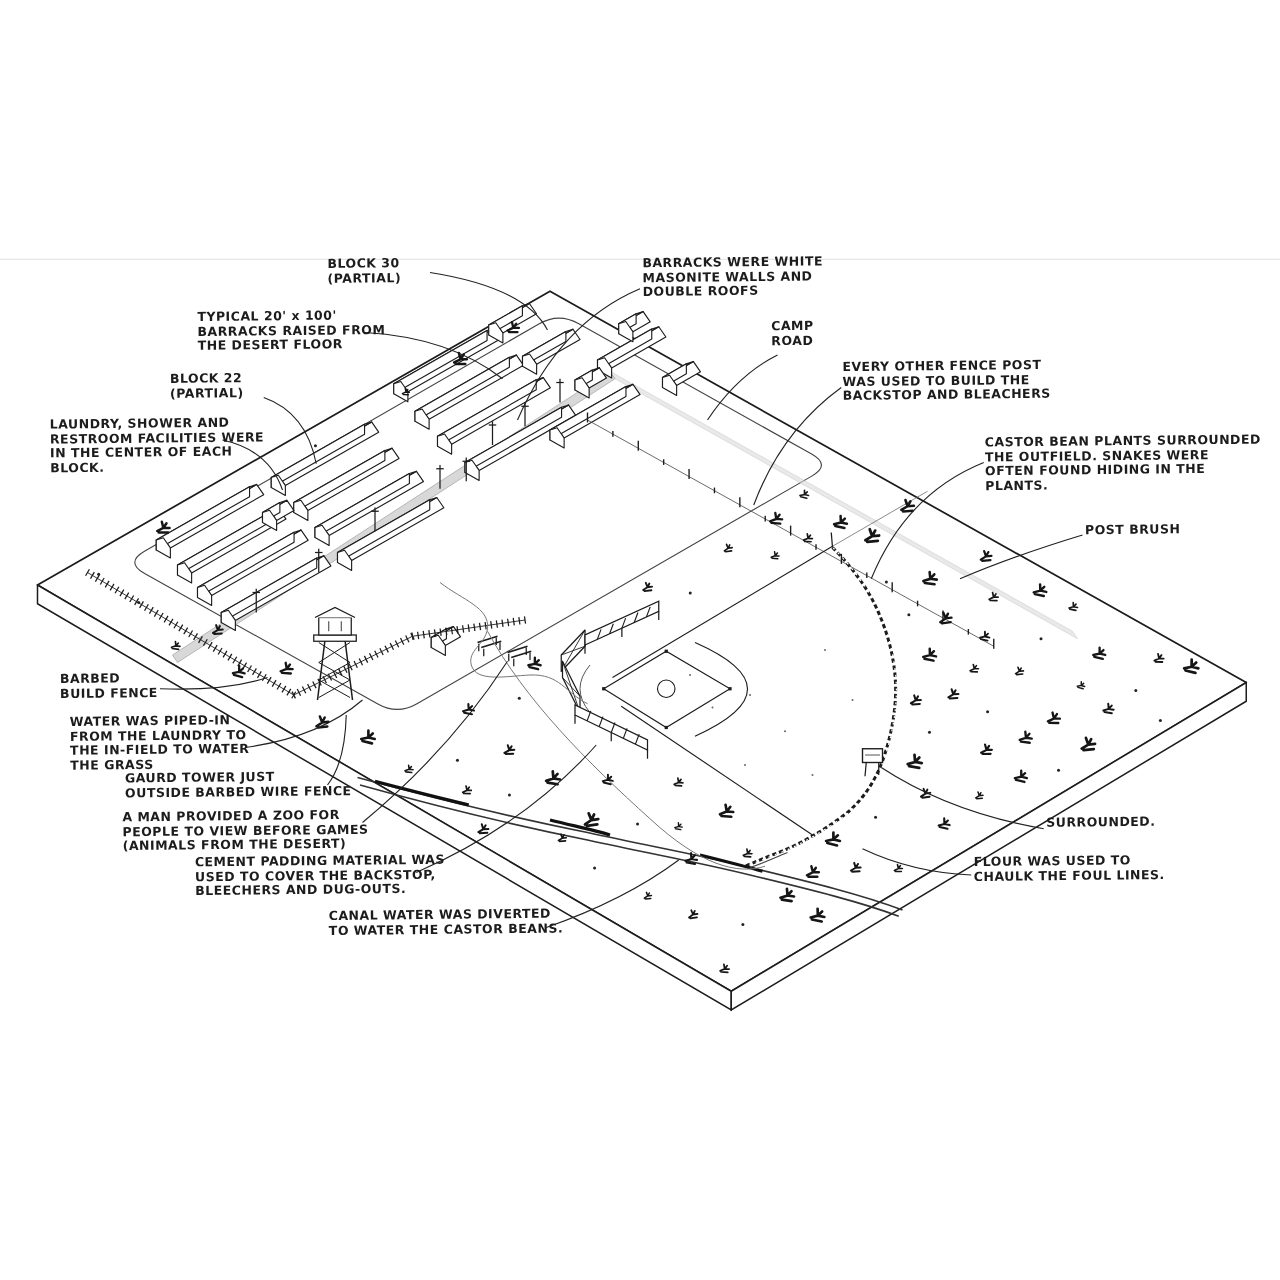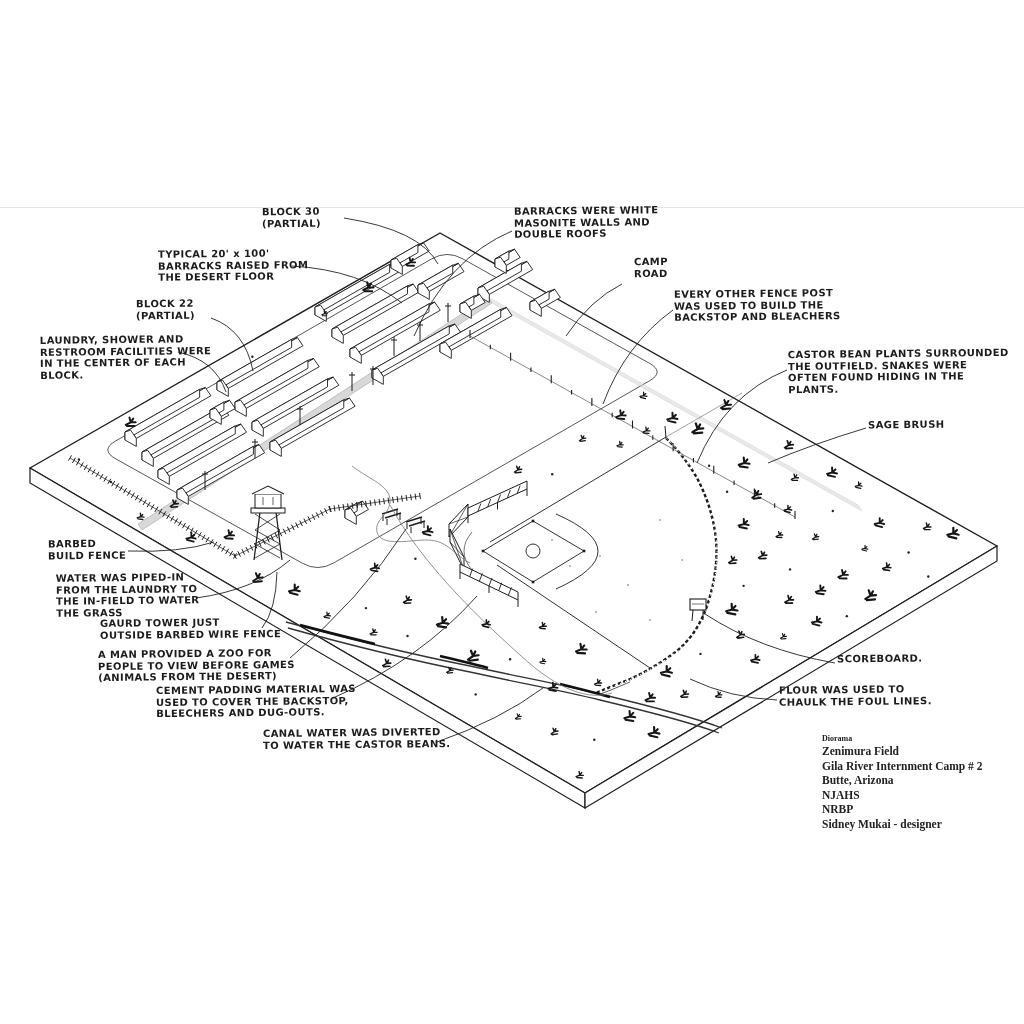--- a/index.html
+++ b/index.html
@@ -610,52 +610,43 @@
 DOUBLE ROOFS</div>
   <div class="anno" style="left:158px;top:248px">TYPICAL 20' x 100'
 BARRACKS RAISED FROM
 THE DESERT FLOOR</div>
   <div class="anno" style="left:136px;top:298px">BLOCK 22
 (PARTIAL)</div>
   <div class="anno" style="left:40px;top:334px">LAUNDRY, SHOWER AND
 RESTROOM FACILITIES WERE
 IN THE CENTER OF EACH
 BLOCK.</div>
-  <div class="anno" style="left:634px;top:256px">CAMP
+  <div class="anno" style="left:617px;top:256px">CAMP
 ROAD</div>
   <div class="anno" style="left:674px;top:288px">EVERY OTHER FENCE POST
 WAS USED TO BUILD THE
 BACKSTOP AND BLEACHERS</div>
   <div class="anno" style="left:788px;top:348px">CASTOR BEAN PLANTS SURROUNDED
 THE OUTFIELD. SNAKES WERE
 OFTEN FOUND HIDING IN THE
 PLANTS.</div>
-  <div class="anno" style="left:868px;top:419px">SAGE BRUSH</div>
+  <div class="anno" style="left:868px;top:419px">POST BRUSH</div>
   <div class="anno" style="left:48px;top:538px">BARBED
 BUILD FENCE</div>
   <div class="anno" style="left:56px;top:572px">WATER WAS PIPED-IN
 FROM THE LAUNDRY TO
 THE IN-FIELD TO WATER
 THE GRASS</div>
   <div class="anno" style="left:100px;top:617px">GAURD TOWER JUST
 OUTSIDE BARBED WIRE FENCE</div>
   <div class="anno" style="left:98px;top:648px">A MAN PROVIDED A ZOO FOR
 PEOPLE TO VIEW BEFORE GAMES
 (ANIMALS FROM THE DESERT)</div>
   <div class="anno" style="left:156px;top:684px">CEMENT PADDING MATERIAL WAS
 USED TO COVER THE BACKSTOP,
 BLEECHERS AND DUG-OUTS.</div>
   <div class="anno" style="left:263px;top:727px">CANAL WATER WAS DIVERTED
 TO WATER THE CASTOR BEANS.</div>
-  <div class="anno" style="left:837px;top:653px">SCOREBOARD.</div>
+  <div class="anno" style="left:837px;top:653px">SURROUNDED.</div>
   <div class="anno" style="left:779px;top:684px">FLOUR WAS USED TO
 CHAULK THE FOUL LINES.</div>
 
-  <div class="caption">
-    <div class="small">Diorama</div>
-    <div>Zenimura  Field</div>
-    <div>Gila River Internment Camp # 2</div>
-    <div>Butte, Arizona</div>
-    <div>NJAHS</div>
-    <div>NRBP</div>
-    <div>Sidney Mukai - designer</div>
-  </div>
 </div>
 
 </body></html>

